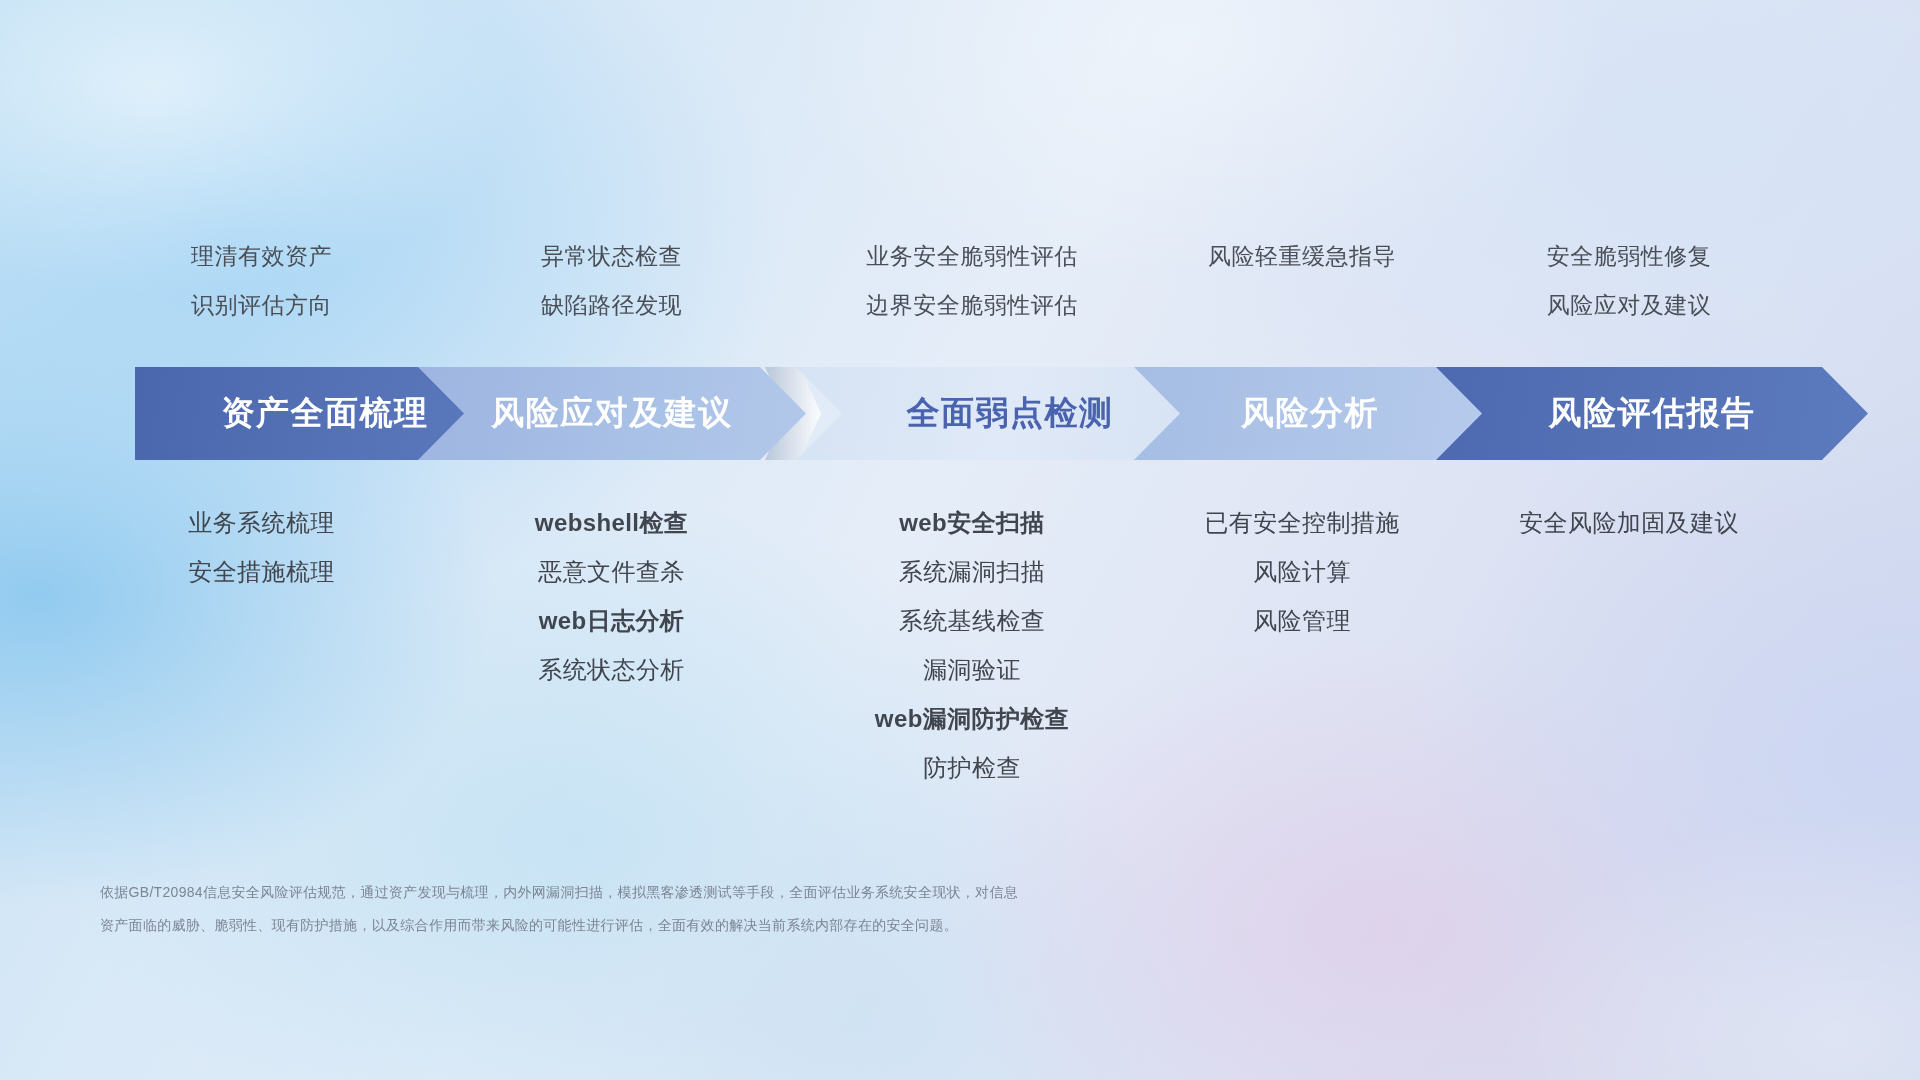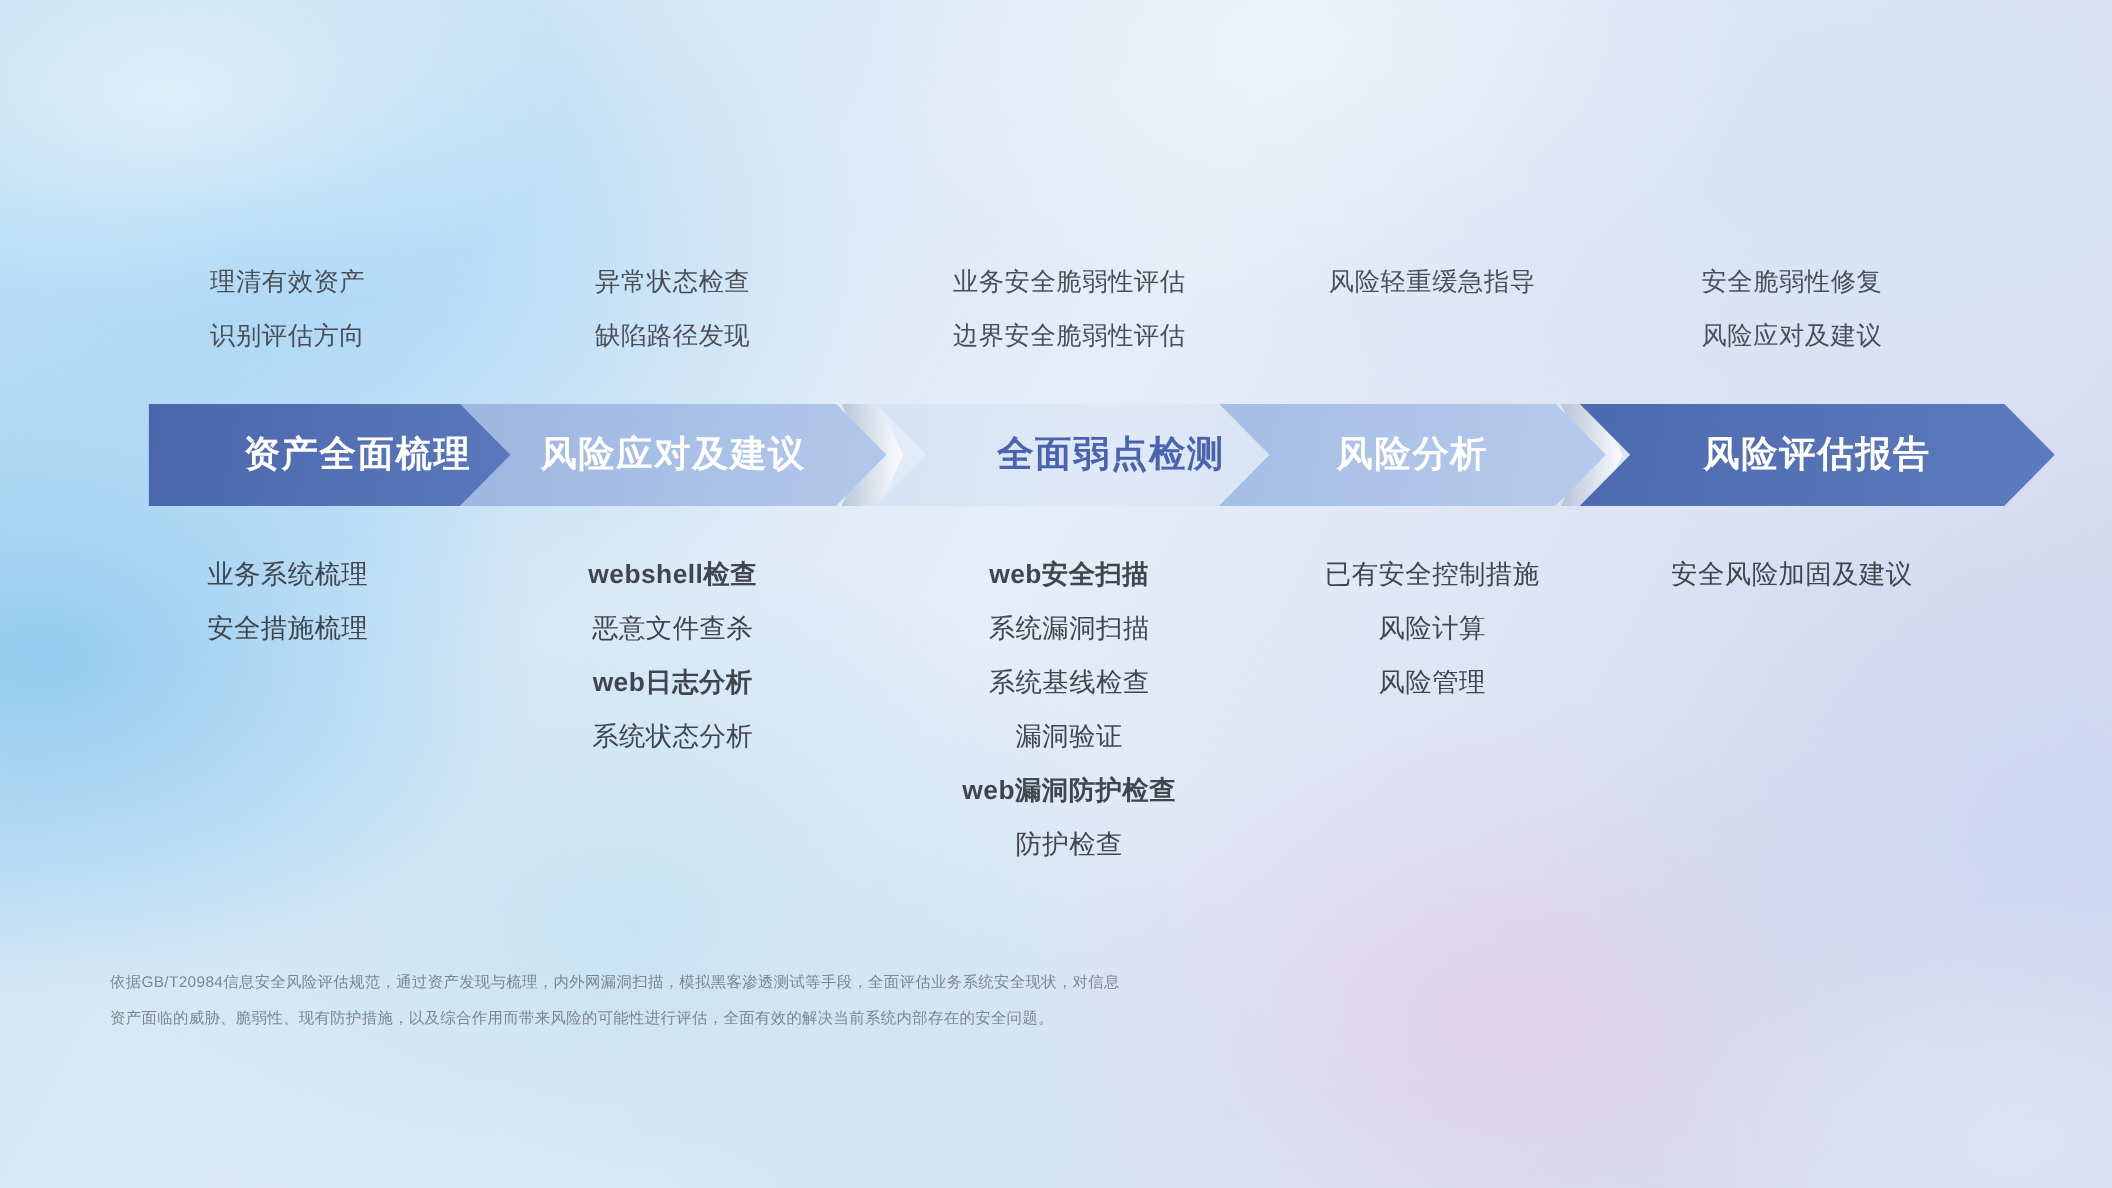--- a/index.html
+++ b/index.html
@@ -89,21 +89,21 @@
     right: -15px; width: 56px;
     z-index: 0;
     background: linear-gradient(90deg, rgba(120,140,170,0.38), rgba(255,255,255,0.88));
     clip-path: polygon(0 0, 62% 0, 100% 50%, 62% 100%, 0 100%, 38% 50%);
     filter: blur(0.4px);
   }
 
   .c1 { left: 0;      width: 380px; margin-left: 47px; }
   .c2 { left: 330px;  width: 388px; }
   .c3 { left: 708px;  width: 428px; }
-  .c4 { left: 1020px; width: 352px; }
+  .c4 { left: 1046px; width: 352px; }
   .c5 { left: 1348px; width: 432px; }
 
   .c1 .body {
     background: linear-gradient(100deg, #4a67ad 0%, #5572b7 55%, #5b79bd 100%);
     clip-path: polygon(0 0, calc(100% - 46px) 0, 100% 50%, calc(100% - 46px) 100%, 0 100%);
   }
   .c1 .cap { color: #ffffff; }
 
   .c2 .body {
     background: linear-gradient(100deg, #9db5e0 0%, #a8c0e6 52%, #b2c8ea 100%);

